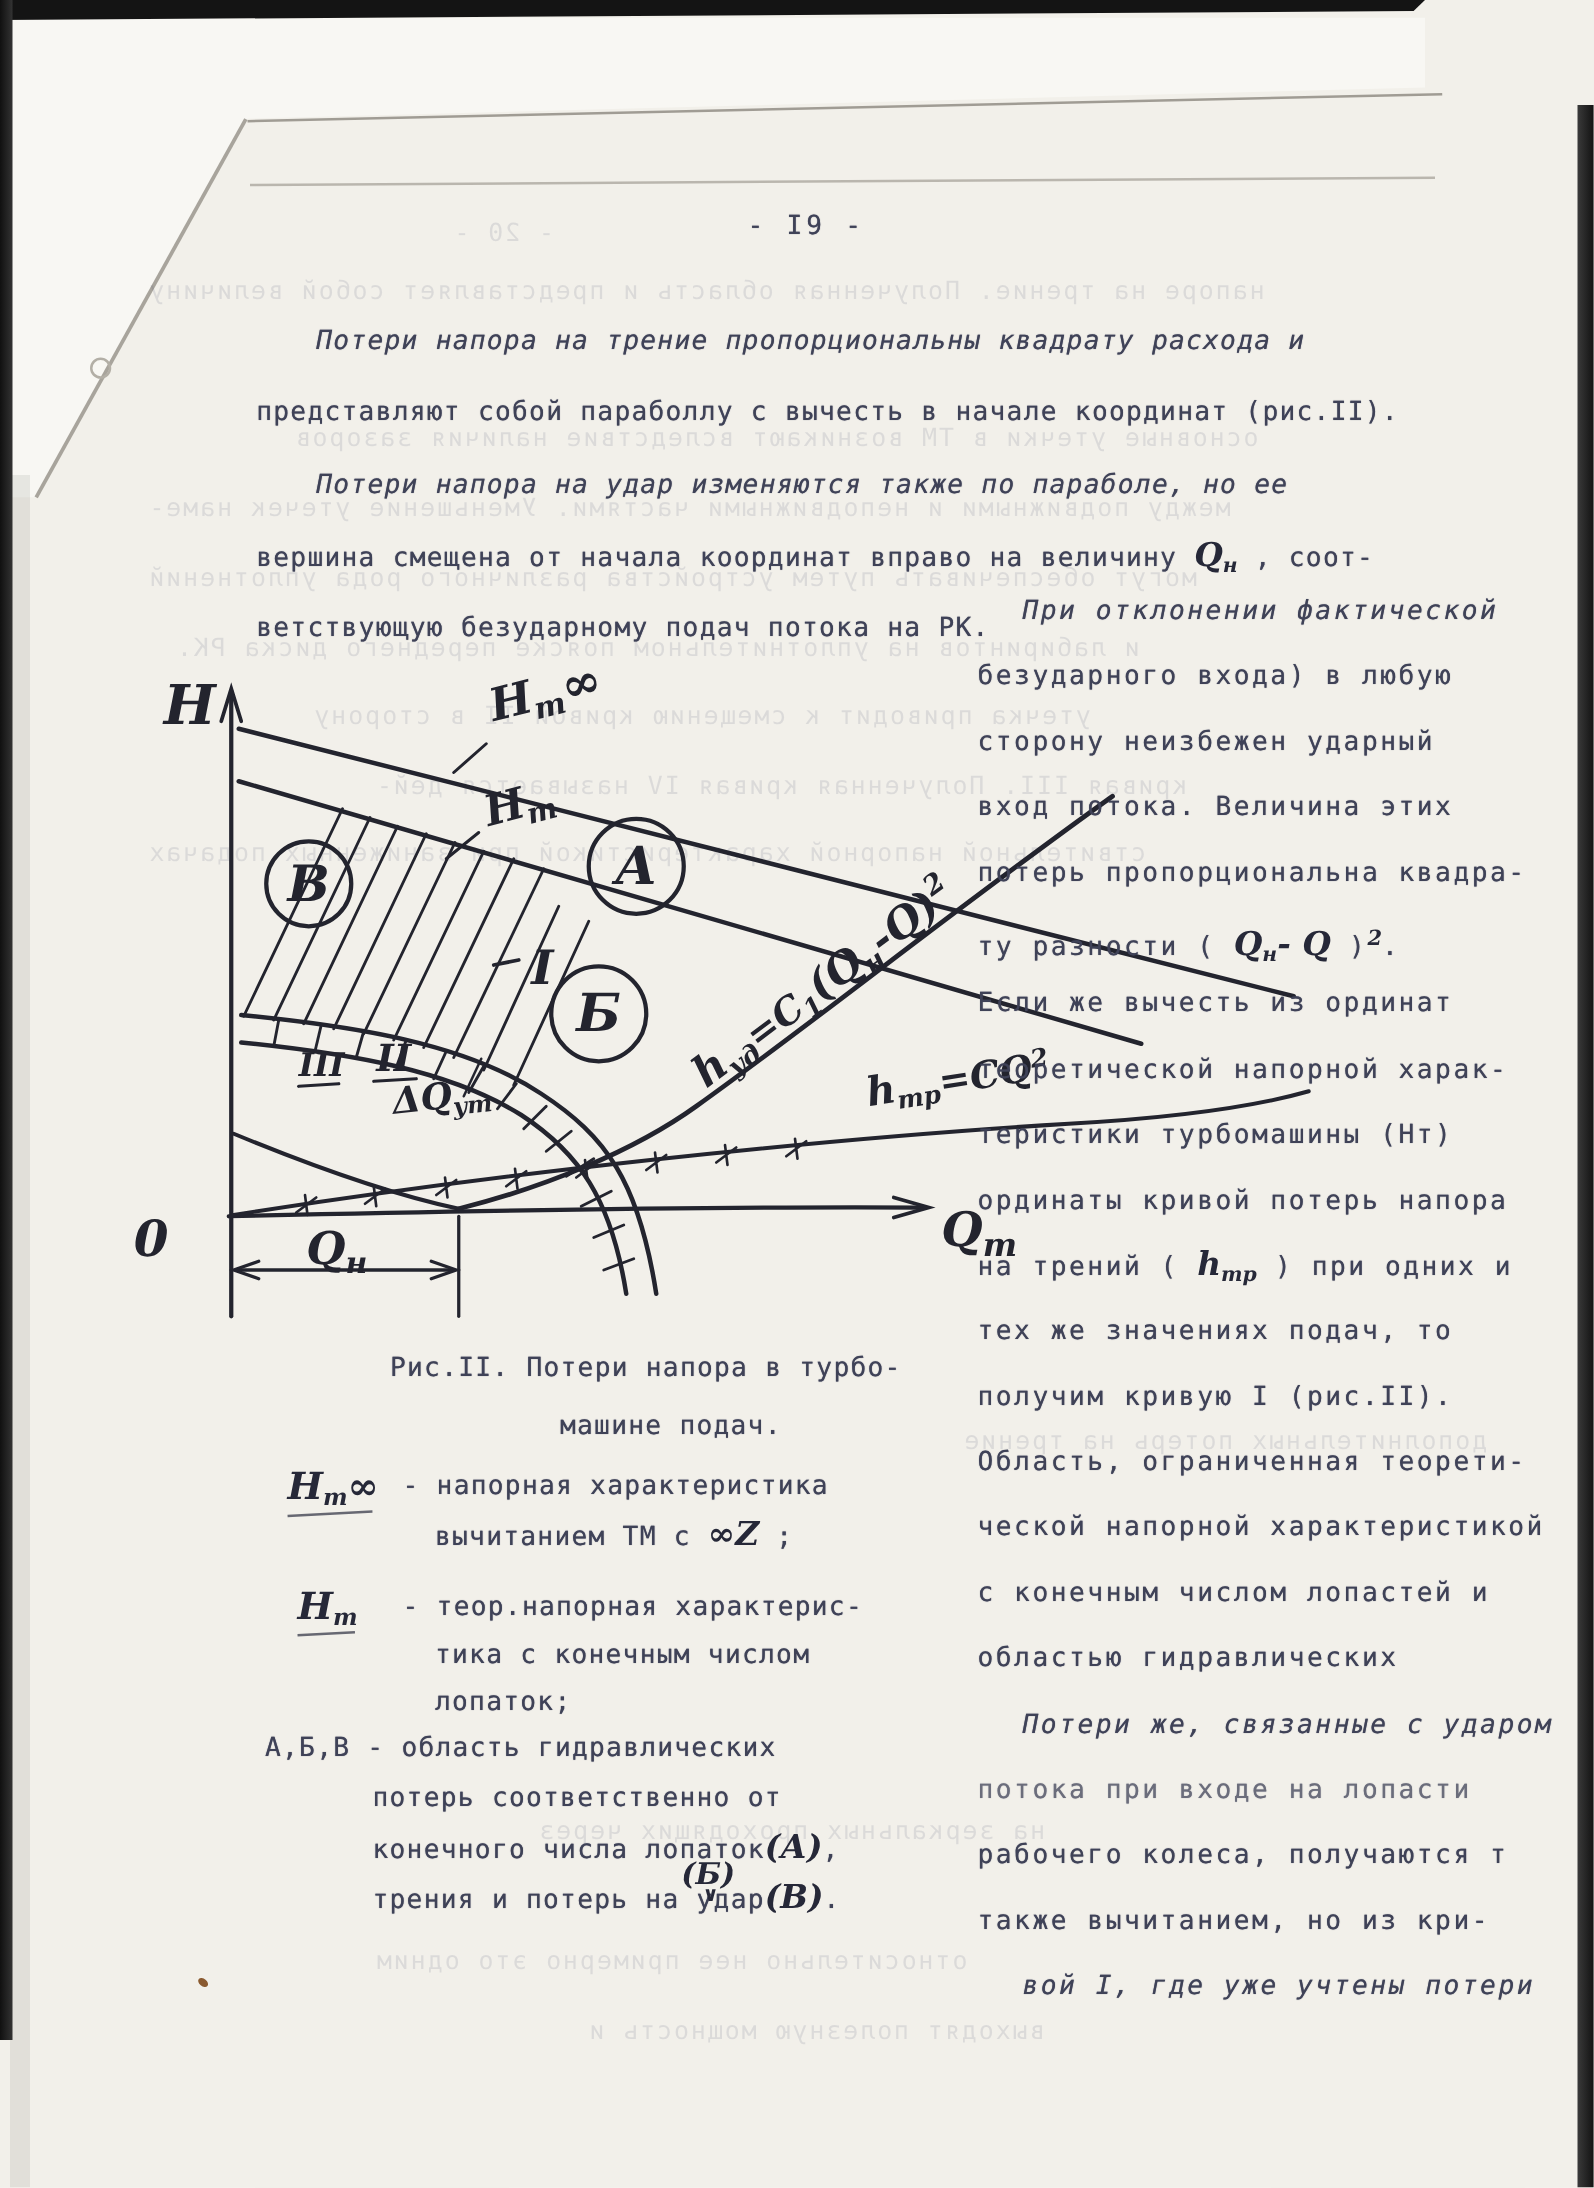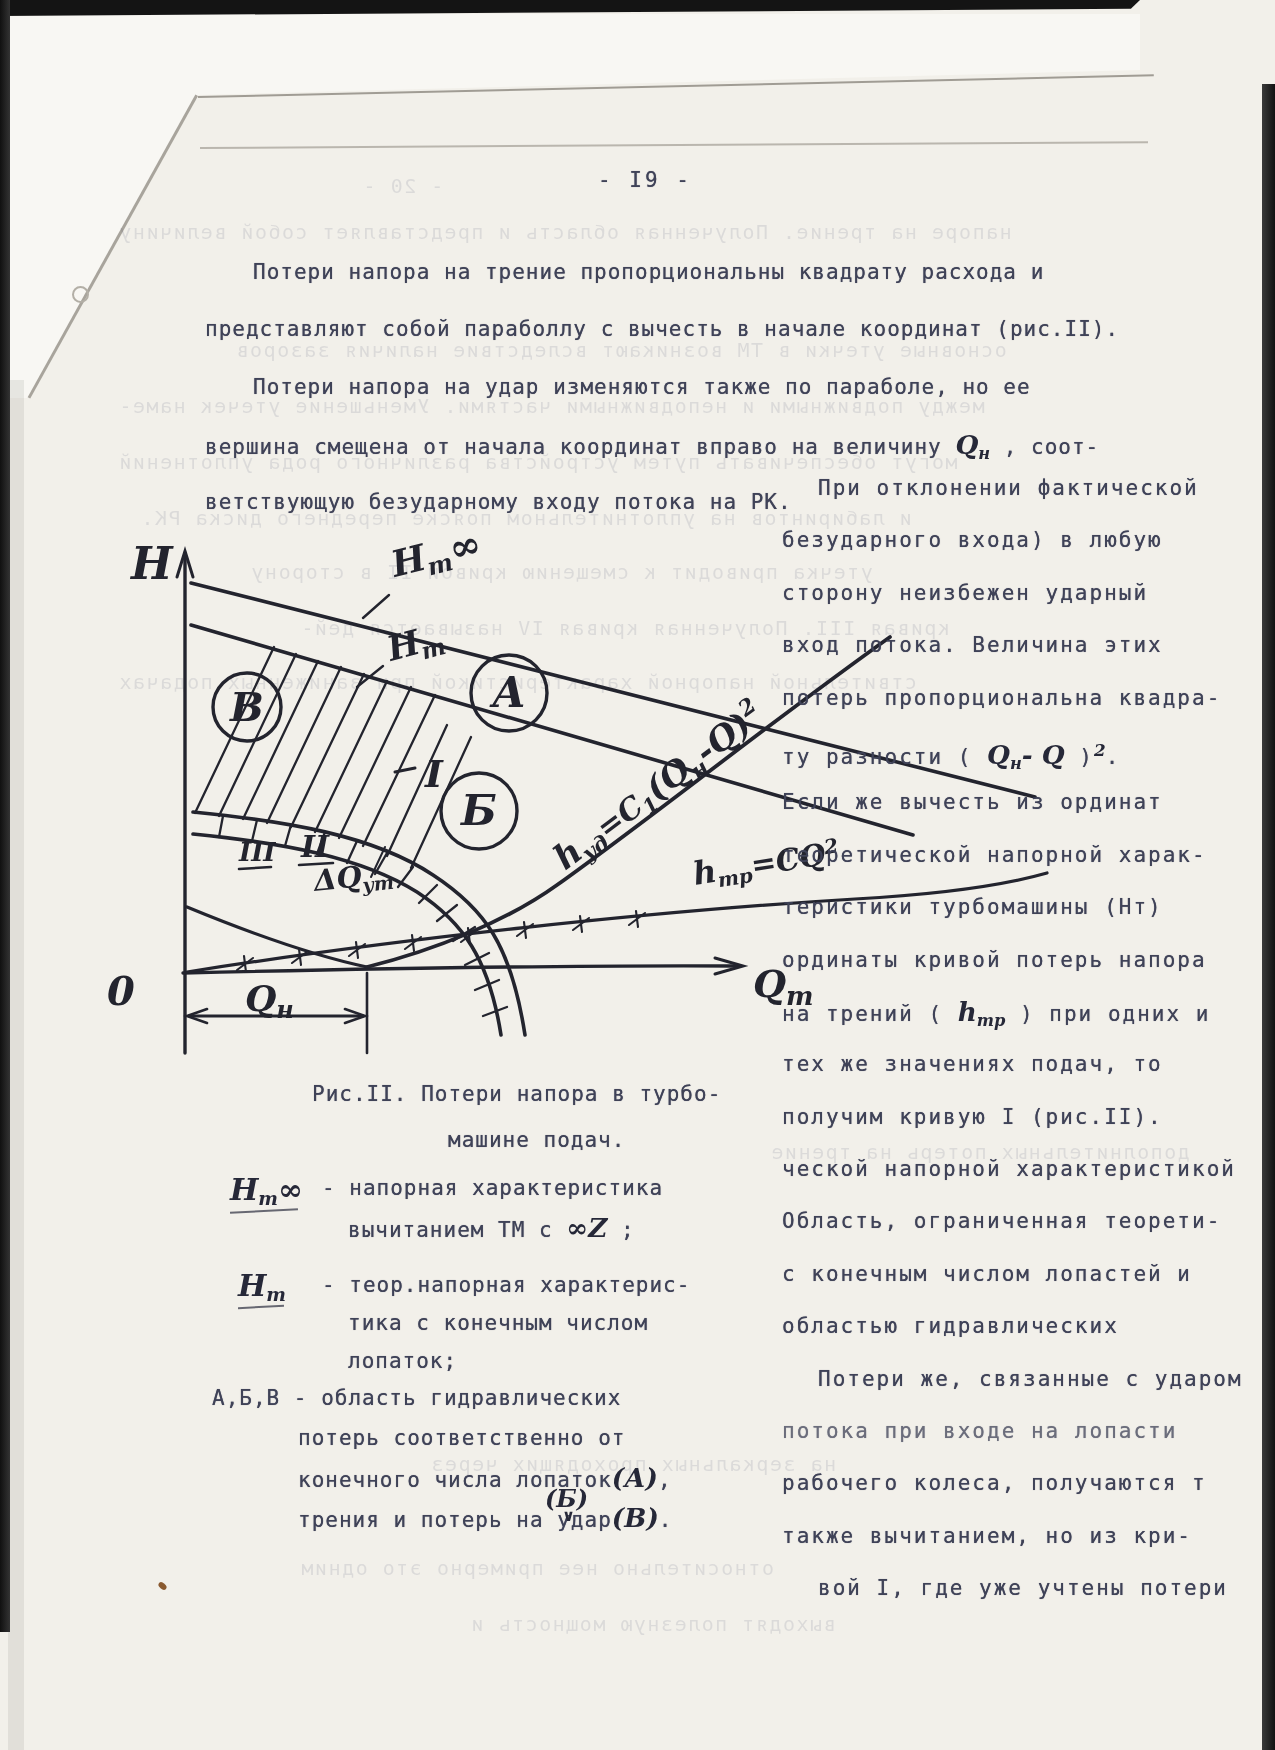--- a/index.html
+++ b/index.html
@@ -27,21 +27,21 @@
     transform:rotate(119deg); transform-origin:left top; z-index:1; }
   .punch { position:absolute; left:72px; top:286px; width:13px; height:13px; border:2px solid #b3afa6;
     border-radius:50%; z-index:1; }
   .speck { position:absolute; left:158px; top:1583px; width:9px; height:6px; background:#8a5a30;
     border-radius:50%; transform:rotate(40deg); z-index:2; }
 
   
   .typed { position:absolute; color:#3f4257; font-size:21px; letter-spacing:1px; white-space:nowrap;
     text-shadow:0 0 .7px rgba(62,66,92,.85); z-index:4; }
   .tl { line-height:57.4px; height:57.4px; }
-  .indent { padding-left:48px; }
+  .indent { padding-left:48px;font-style:italic; }
   .rcol { position:absolute; left:782px; top:462px; z-index:4; }
   .rcol .tl { line-height:52.4px; height:52.4px; letter-spacing:2px; }
   .rcol .indent { padding-left:36px; }
   .intro { position:absolute; left:205px; top:244px; z-index:4; }
 
   
   .hw { font-family:"DejaVu Serif", serif; font-style:italic; font-weight:700; color:#262838;
     font-size:1.25em; letter-spacing:0; text-shadow:none; }
   .sb { font-size:.62em; vertical-align:-.28em; }
   .abs { position:absolute; white-space:nowrap; z-index:4; }
@@ -88,39 +88,39 @@
   <div class="ghost" style="left:470px;top:1612px">выходят полезную мощность и</div>
   <div class="ghost" style="left:770px;top:1140px">дополнительных потерь на трение</div>
 
   <div class="typed" style="left:598px;top:168px;letter-spacing:3px">- I9 -</div>
 
   <div class="intro typed">
     <div class="tl indent">Потери напора на трение пропорциональны квадрату расхода и</div>
     <div class="tl">представляют собой параболлу с вычесть в начале координат (рис.II).</div>
     <div class="tl indent">Потери напора на удар изменяются также по параболе, но ее</div>
     <div class="tl"><span>вершина смещена от начала координат вправо на величину </span><span class="hw"><span>Q</span><span class="sb">н</span></span><span> , соот-</span></div>
-    <div class="tl">ветствующую безударному входу потока на РК.</div>
+    <div class="tl">ветствующую безударному подач потока на РК.</div>
   </div>
 
   <div class="rcol typed">
     <div class="tl indent">При отклонении фактической</div>
     <div class="tl">безударного входа) в любую</div>
     <div class="tl">сторону неизбежен ударный</div>
     <div class="tl">вход потока. Величина этих</div>
     <div class="tl">потерь пропорциональна квадра-</div>
     <div class="tl"><span>ту разности ( </span><span class="hw"><span>Q</span><span class="sb">н</span><span>- Q</span></span><span> )</span><sup class="hw" style="font-size:.8em">2</sup><span>.</span></div>
     <div class="tl">Если же вычесть из ординат</div>
     <div class="tl">теоретической напорной харак-</div>
     <div class="tl">теристики турбомашины (Нт)</div>
     <div class="tl">ординаты кривой потерь напора</div>
     <div class="tl"><span>на трений ( </span><span class="hw"><span>h</span><span class="sb">тр</span></span><span> ) при одних и</span></div>
     <div class="tl">тех же значениях подач, то</div>
     <div class="tl">получим кривую I (рис.II).</div>
+    <div class="tl">Область, ограниченная теорети-</div>
     <div class="tl">ческой напорной характеристикой</div>
-    <div class="tl">Область, ограниченная теорети-</div>
     <div class="tl">с конечным числом лопастей и</div>
     <div class="tl">областью гидравлических</div>
     <div class="tl indent">Потери же, связанные с ударом</div>
     <div class="tl" style="opacity:.75">потока при входе на лопасти</div>
     <div class="tl">рабочего колеса, получаются т</div>
     <div class="tl">также вычитанием, но из кри-</div>
     <div class="tl indent">вой I, где уже учтены потери</div>
   </div>
 
   <svg class="fig" viewBox="0 0 1040 640">

